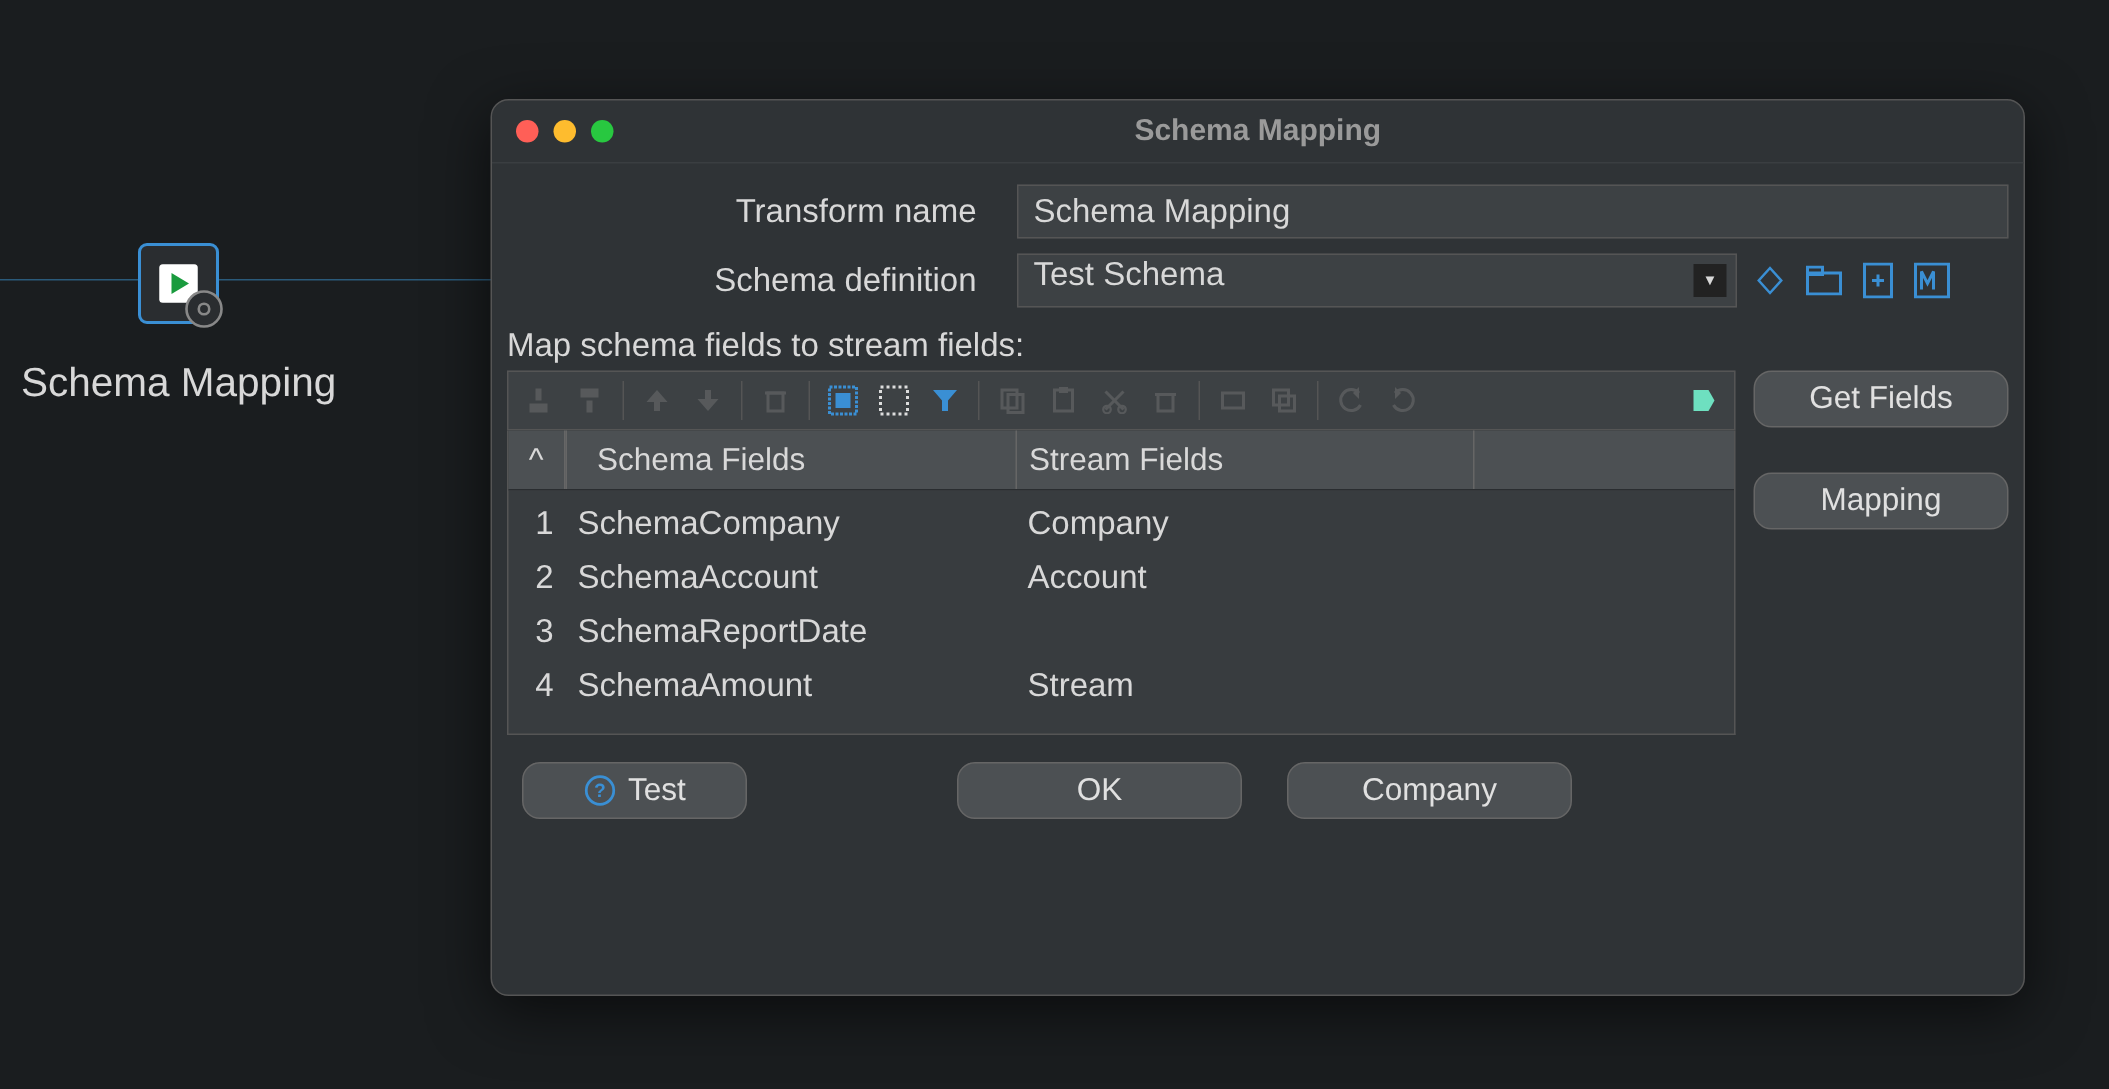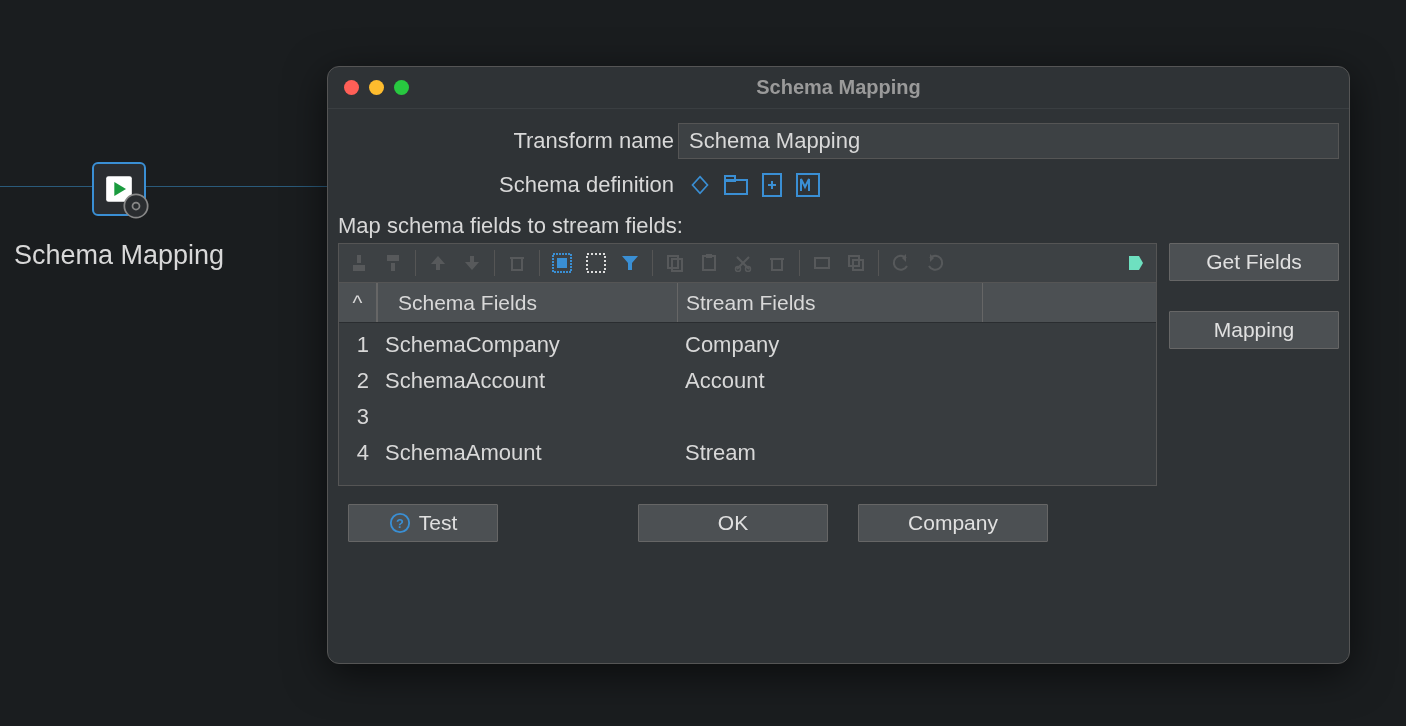--- a/index.html
+++ b/index.html
@@ -96,21 +96,21 @@
 }
 
 .form-row {
   display: flex;
   align-items: center;
   margin-bottom: 10px;
 }
 .form-label {
   width: 340px;
   text-align: right;
-  padding-right: 4px;
+  padding-right: 27px;
   font-size: 22px;
   color: #d8d8d8;
 }
 .form-input {
   flex: 1;
   height: 36px;
   background: #3d4144;
   border: 1px solid #555;
   color: #d8d8d8;
   font-size: 22px;
@@ -212,21 +212,21 @@
 
 .side-buttons {
   display: flex;
   flex-direction: column;
   gap: 30px;
   width: 170px;
 }
 .btn {
   background: #4c5053;
   border: 1px solid #666;
-  border-radius: 1px;
+  border-radius: 12px;
   height: 38px;
   font-size: 21px;
   color: #e0e0e0;
   display:flex;align-items:center;justify-content:center;
   cursor:pointer;
 }
 
 .footer {
   display: flex;
   gap: 30px;
@@ -264,20 +264,24 @@
   </div>
 
   <div class="dialog-body">
     <div class="form-row">
       <div class="form-label">Transform name</div>
       <input class="form-input" value="Schema Mapping" style="">
     </div>
 
     <div class="form-row">
       <div class="form-label">Schema definition</div>
+      <div class="form-input dropdown">
+        <span>Test Schema</span>
+        <span class="dd-arrow">▼</span>
+      </div>
       <div class="icon-btns">
         <div class="icon-btn">
           <svg width="20" height="20" viewBox="0 0 24 24">
               <polygon points="12,2 21,12 12,22 3,12" fill="none" stroke="#3a8fd4" stroke-width="2"></polygon>
             </svg>
         </div>
         <div class="icon-btn">
           <svg width="24" height="20" viewBox="0 0 24 20">
               <rect x="1" y="5" width="22" height="14" fill="none" stroke="#3a8fd4" stroke-width="2"></rect>
               <rect x="1" y="1" width="10" height="5" fill="none" stroke="#3a8fd4" stroke-width="2"></rect>
@@ -429,20 +433,21 @@
                 <div class="gc-schema">SchemaCompany</div>
                 <div class="gc-stream">Company</div>
               </div>
               <div class="grid-row">
                 <div class="gc-idx">2</div>
                 <div class="gc-schema">SchemaAccount</div>
                 <div class="gc-stream">Account</div>
               </div>
               <div class="grid-row">
                 <div class="gc-idx">3</div>
+                <div class="gc-schema">SchemaReportDate</div>
               </div>
               <div class="grid-row">
                 <div class="gc-idx">4</div>
                 <div class="gc-schema">SchemaAmount</div>
                 <div class="gc-stream">Stream</div>
               </div>
             </div>
         </div>
       </div>
 

